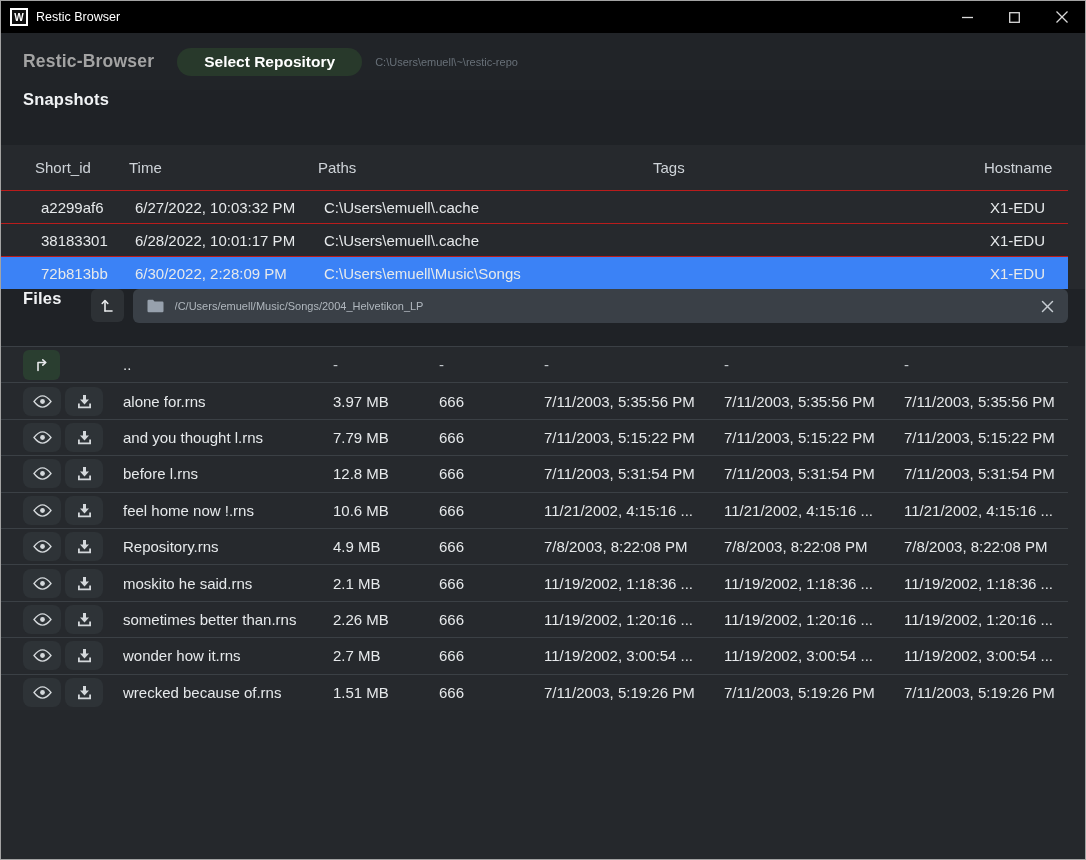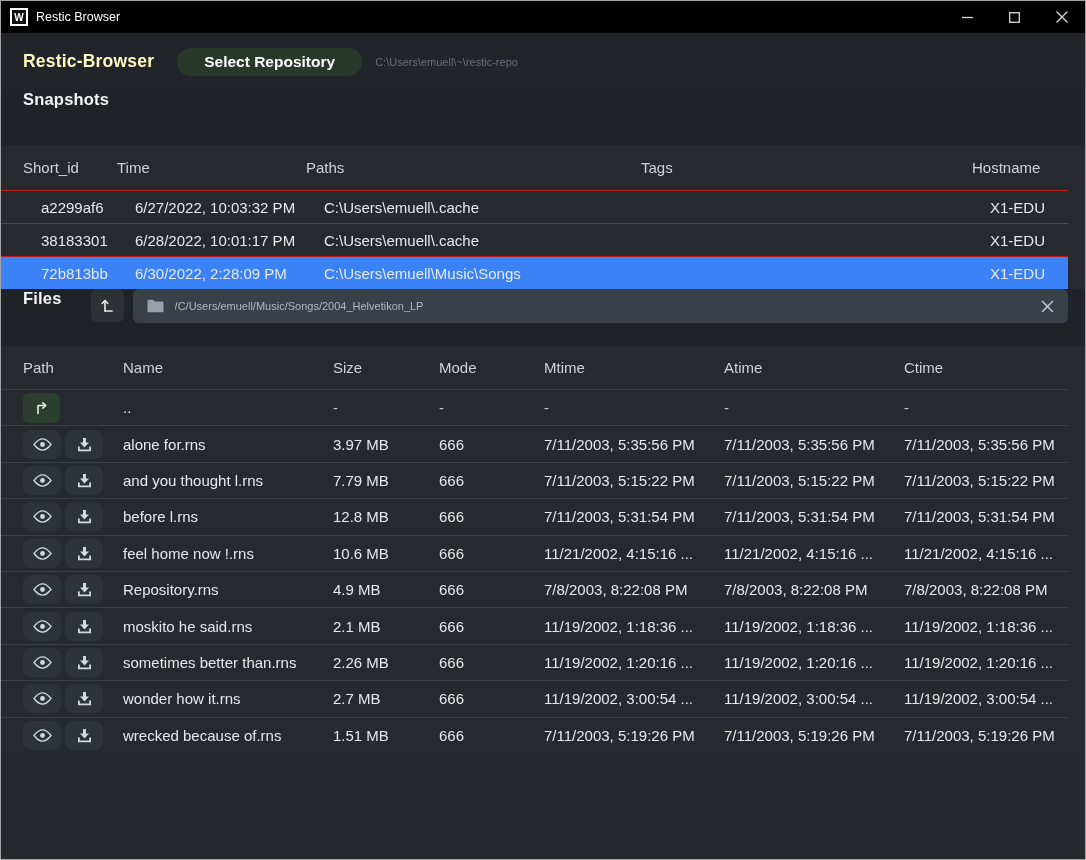--- a/index.html
+++ b/index.html
@@ -41,21 +41,21 @@
   }
   .win-btn svg { stroke: #d9d9d9; }
 
   
   .header {
     height: 57px; flex: 0 0 57px;
     background: #212428;
     display: flex; align-items: center;
     padding: 0 22px;
   }
-  .app-name { font-size: 17.5px; font-weight: 700; color: #fef9c3; letter-spacing: 0.2px; }
+  .app-name { font-size: 17.5px; font-weight: 700; color: #a3a3a3; letter-spacing: 0.2px; }
   .select-repo {
     margin-left: 23px;
     height: 28px; padding: 0 27px;
     background: #28392b;
     border: none; border-radius: 18px;
     color: #fff; font-weight: 700; font-size: 15.5px;
     font-family: "Liberation Sans", sans-serif;
     cursor: pointer;
   }
   .repo-path { margin-left: 13px; font-size: 11px; color: #687078; }
@@ -70,21 +70,21 @@
   .band-title { font-size: 16.5px; font-weight: 700; color: #f1f3f5; letter-spacing: 0.2px; }
 
   
   .snap-table { background: #26292d; padding-right: 17px; }
   .snap-grid {
     display: grid;
     grid-template-columns: 94px 189px 335px 331px 1fr;
     align-items: center;
     padding-left: 22px;
   }
-  .snap-header { height: 45px; color: #ced3d8; font-size: 15px; }
+  .snap-header { height: 45px; color: #ced3d8; font-size: 15px; margin-left: 12px; }
   .snap-row { height: 33px; font-size: 15px; color: #e6e9eb; border-top: 1px solid #b91c1c; cursor: pointer; padding-left: 40px; }
   .snap-row.selected { background: #3b82f6; }
 
   
   .files-band { height: 57px; flex: 0 0 57px; }
   .up-btn {
     margin-left: 29px;
     width: 33px; height: 33px;
     background: #2d3135; border: none; border-radius: 6px;
     display: flex; align-items: center; justify-content: center;
@@ -224,29 +224,20 @@
       <button class="path-close">
         <svg width="13" height="13" viewBox="0 0 13 13" stroke="#c6ccd2" stroke-width="1.5" stroke-linecap="round">
           <line x1="1.5" y1="1.5" x2="11.5" y2="11.5"></line>
             <line x1="11.5" y1="1.5" x2="1.5" y2="11.5"></line>
         </svg>
       </button>
     </div>
   </div>
 
   <div class="files-table">
-    <div class="files-grid files-header">
-      <span class="cell">Path</span>
-      <span class="cell">Name</span>
-      <span class="cell">Size</span>
-      <span class="cell">Mode</span>
-      <span class="cell">Mtime</span>
-      <span class="cell">Atime</span>
-      <span class="cell">Ctime</span>
-    </div>
 
     <div class="files-grid file-row">
       <span class="action-cell">
         <button class="parent-btn">
           <svg width="16" height="16" viewBox="0 0 16 16" fill="none" stroke="#e8eaec" stroke-width="1.6" stroke-linecap="round" stroke-linejoin="round">
             <path d="M4 13.5 L4 5.5 L11 5.5"></path>
             <path d="M8.8 2.8 L11.8 5.5 L8.8 8.2"></path>
           </svg>
         </button>
       </span>

